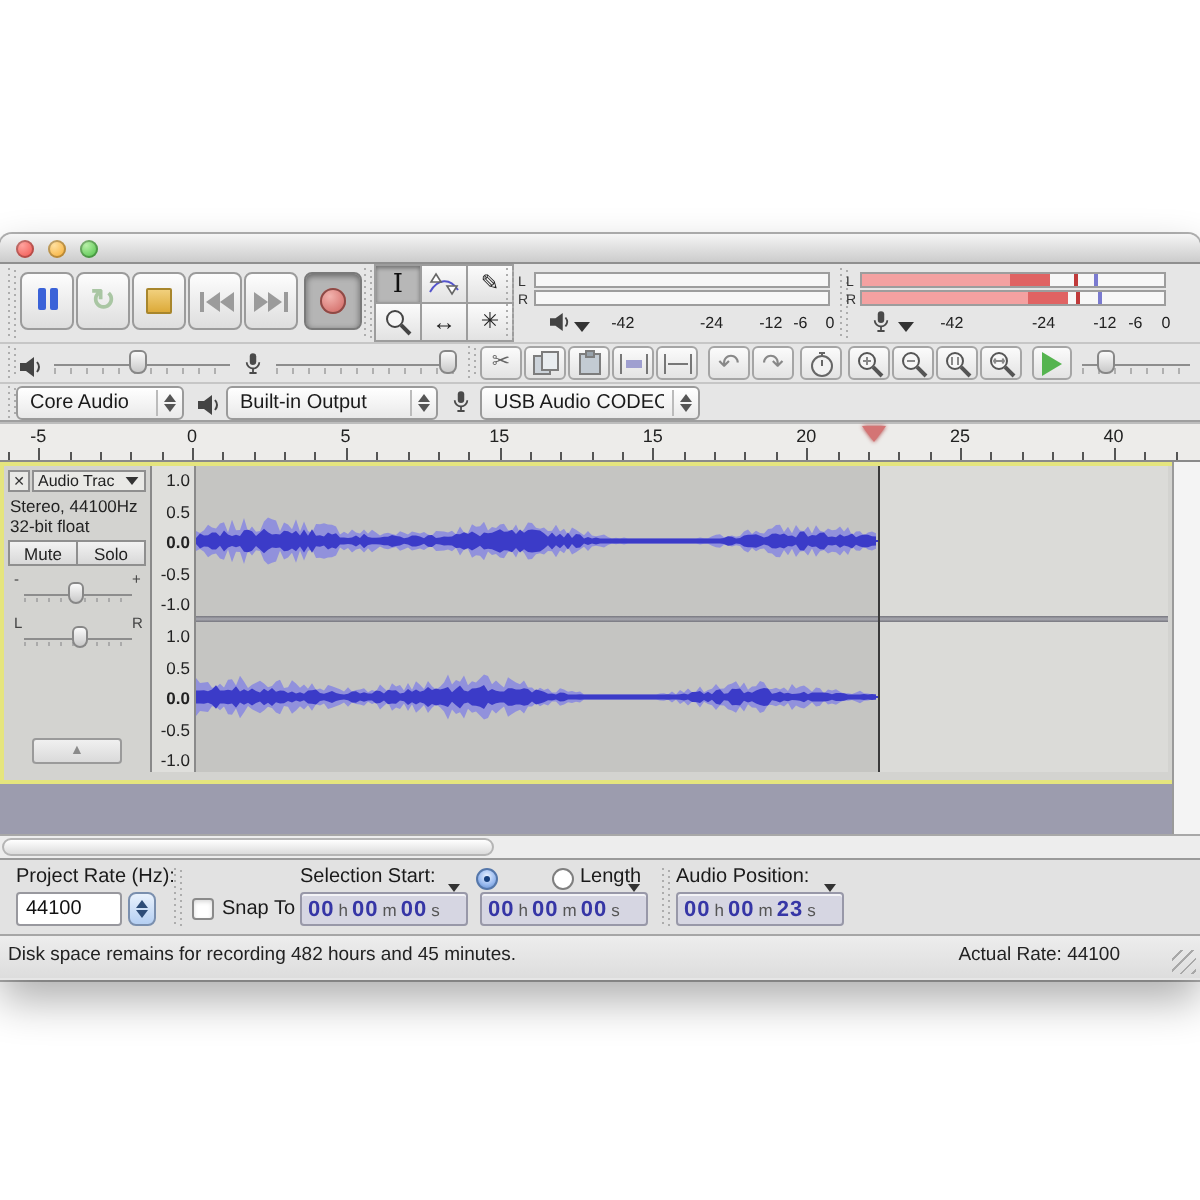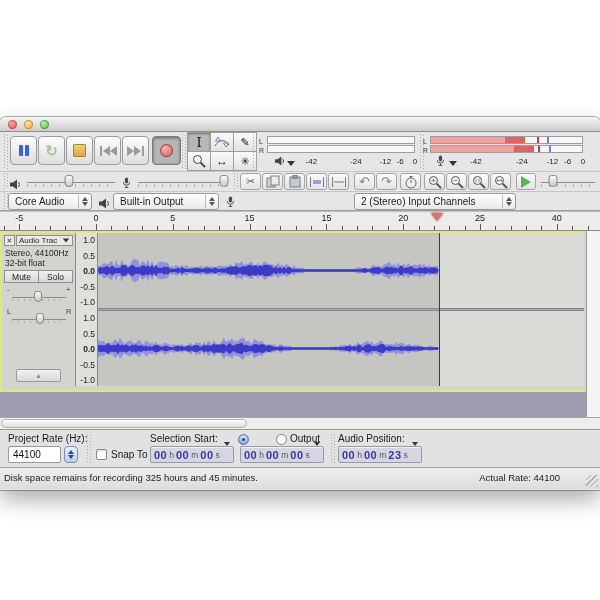--- a/index.html
+++ b/index.html
@@ -380,22 +380,22 @@
           <span class="da"></span>
         </span>
     </div>
     <span class="abs" style="left:226px;top:62px">
       <svg width="9" height="12" viewBox="0 0 10 13">
           <rect x="3.2" y="0.5" width="3.6" height="6.5" rx="1.8" fill="#4a4a4a"></rect>
           <path d="M1.5 5.5a3.5 3.5 0 0 0 7 0" stroke="#4a4a4a" fill="none"></path>
           <path d="M5 9v2M3 11.5h4" stroke="#4a4a4a" fill="none"></path>
         </svg>
     </span>
-    <div class="dd" style="left:354px;top:61px;width:162px">
-      <span class="lab">2 (Stereo) Input Channels</span>
+    <div class="dd" style="left:240px;top:61px;width:110px">
+      <span class="lab">USB Audio CODEC</span>
       <span class="ddstep">
           <span class="ua"></span>
           <span class="da"></span>
         </span>
     </div>
   </div>
 
   <div class="ruler">
     <div class="rcursor" style="left: 436.992px;"></div>
   <span class="tl-num" style="left: 19.2px;">-5</span>
@@ -545,21 +545,21 @@
       <span class="tu">h</span>
       <span class="td">00</span>
       <span class="tu">m</span>
       <span class="td">00</span>
       <span class="tu">s</span>
       <span class="tdd"><span class="da"></span></span>
     </div>
     <div class="radio sel" style="left:238px;top:4px"></div>
     <span class="slab" style="left:252px;top:16px">End</span>
     <div class="radio" style="left:276px;top:4px"></div>
-    <span class="slab" style="left:290px;top:3px">Output</span>
+    <span class="slab" style="left:290px;top:3px">Length</span>
     <div class="tfield" style="left:240px;width:84px">
       <span class="td">00</span>
       <span class="tu">h</span>
       <span class="td">00</span>
       <span class="tu">m</span>
       <span class="td">00</span>
       <span class="tu">s</span>
       <span class="tdd"><span class="da"></span></span>
     </div>
     <div class="grip" style="left:330px;top:4px;height:30px"></div>
@@ -569,17 +569,17 @@
       <span class="tu">h</span>
       <span class="td">00</span>
       <span class="tu">m</span>
       <span class="td">23</span>
       <span class="tu">s</span>
       <span class="tdd"><span class="da"></span></span>
     </div>
   </div>
 
   <div class="statusbar">
-    <span class="left">Disk space remains for recording 325 hours and 45 minutes.</span>
+    <span class="left">Disk space remains for recording 482 hours and 45 minutes.</span>
     <span class="right">Actual Rate: 44100</span>
     <span class="rgrip"></span>
   </div>
 </div>
 
 </body></html>

